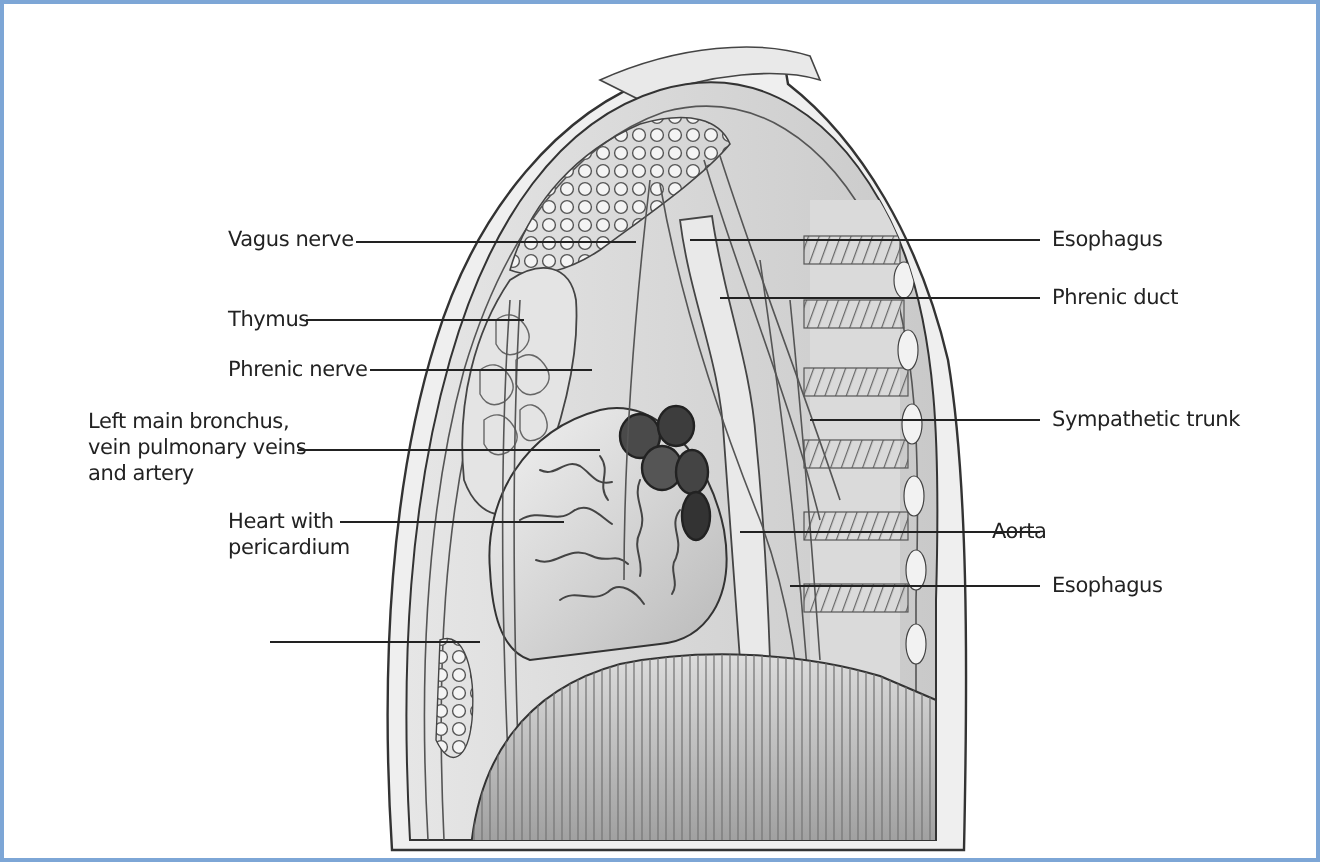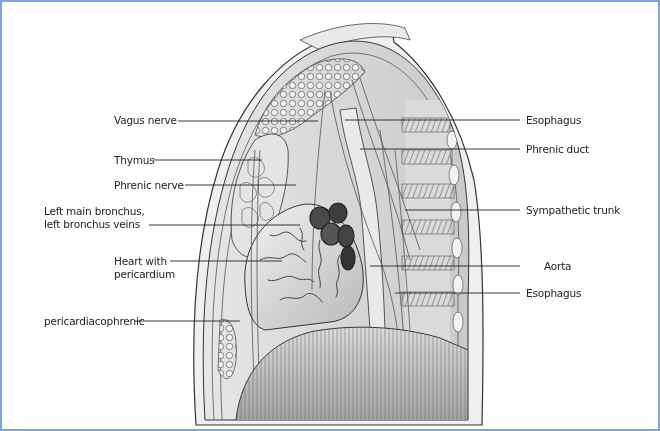--- a/index.html
+++ b/index.html
@@ -135,27 +135,27 @@
     <line x1="370" y1="266" x2="520" y2="266"></line>
     <line x1="395" y1="293" x2="520" y2="293"></line>
   </g>
 </svg>
 
 <div class="label" style="left:114px; top:114px;">Vagus nerve</div>
 <div class="label" style="left:114px; top:154px;">Thymus</div>
 <div class="label" style="left:114px; top:179px;">Phrenic nerve</div>
 <div class="label" style="left:44px; top:205px;">
   <div>Left main bronchus,</div>
-  <div>left bronchus veins</div>
+  <div>vein pulmonary veins</div>
+  <div>and artery</div>
 </div>
 <div class="label" style="left:114px; top:255px;">
   <div>Heart with</div>
   <div>pericardium</div>
 </div>
 <div class="label" style="left:44px; top:315px;">
-  <div>pericardiacophrenic</div>
 </div>
 
 <div class="label right" style="left:526px; top:114px;">Esophagus</div>
 <div class="label right" style="left:526px; top:143px;">Phrenic duct</div>
 <div class="label right" style="left:526px; top:204px;">Sympathetic trunk</div>
-<div class="label right" style="left:544px; top:260px;text-align:right;">Aorta</div>
+<div class="label right" style="left:496px; top:260px;text-align:right;">Aorta</div>
 <div class="label right" style="left:526px; top:287px;">Esophagus</div>
 
 </body></html>

